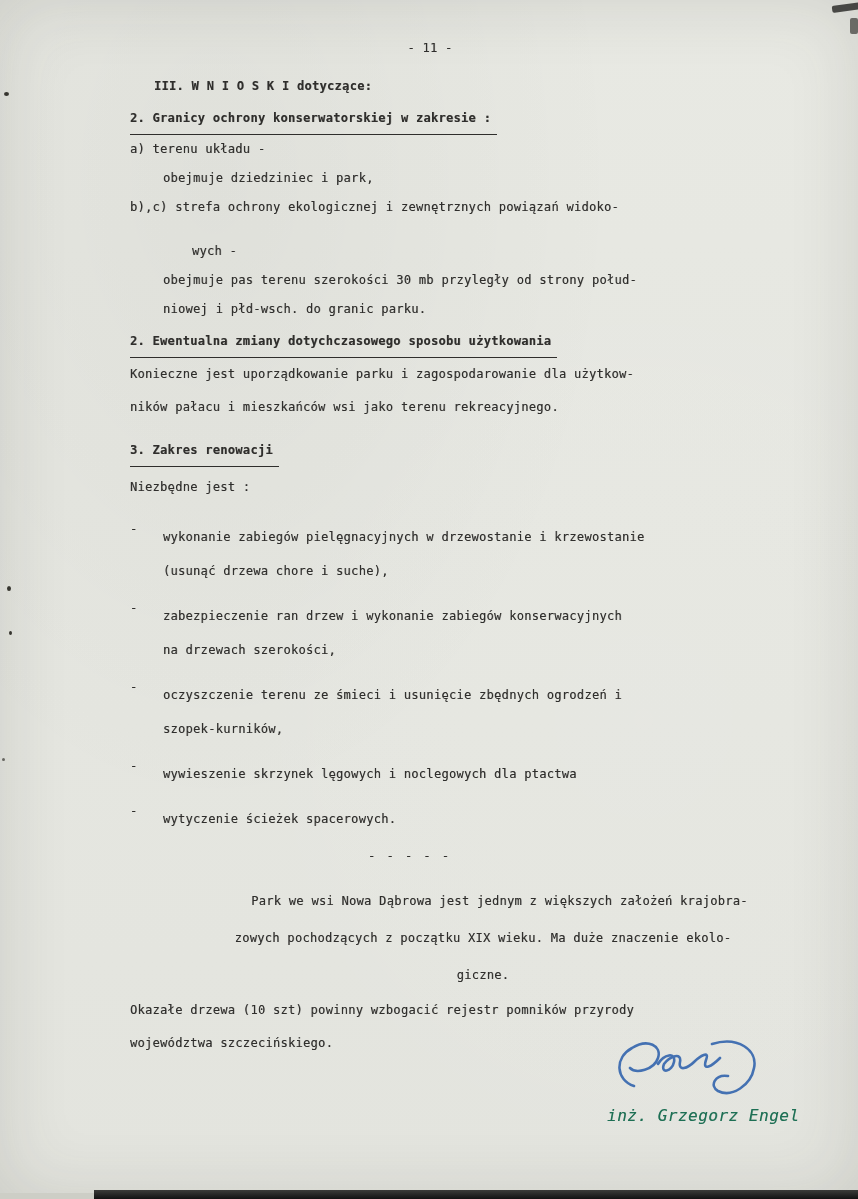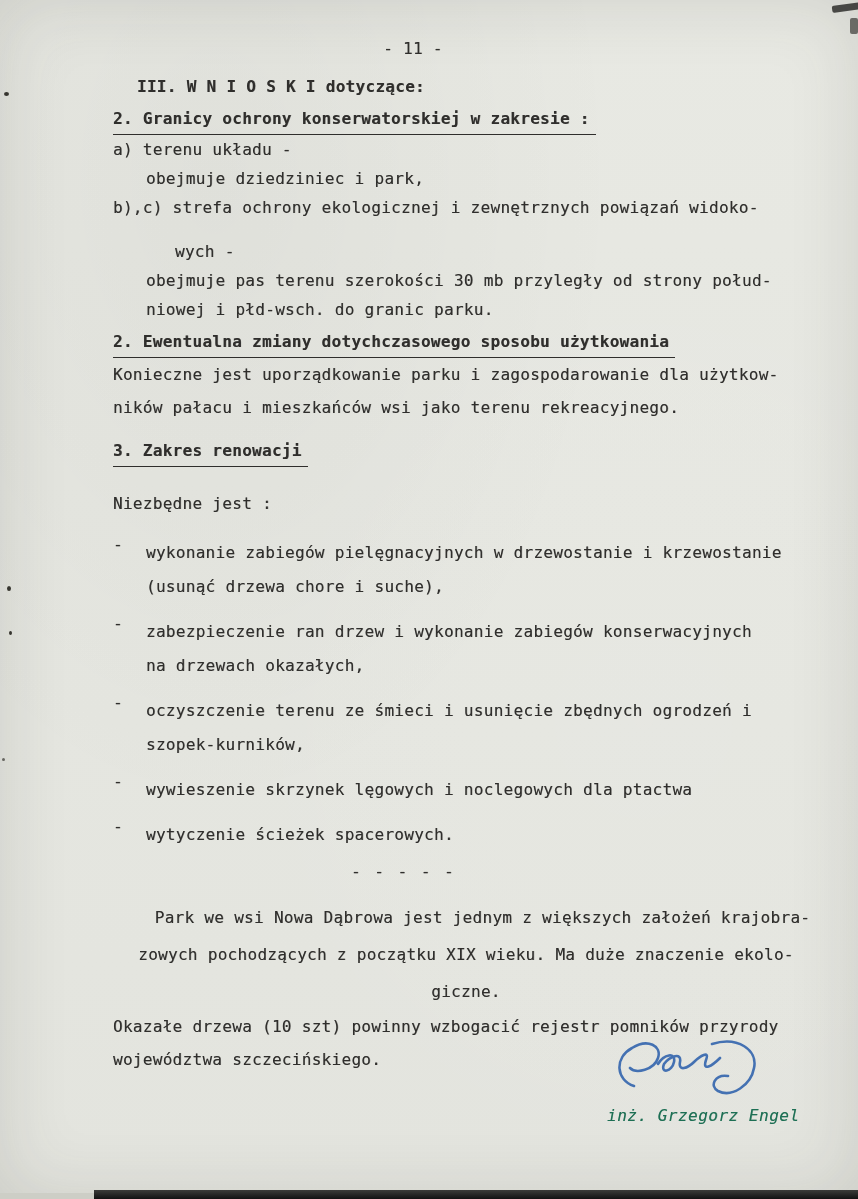--- a/index.html
+++ b/index.html
@@ -11,37 +11,37 @@
   .page{
     position:relative;width:858px;height:1199px;
     background:
       radial-gradient(ellipse at 25% 15%, rgba(0,0,0,0.035), transparent 45%),
       radial-gradient(ellipse at 75% 60%, rgba(255,255,255,0.06), transparent 55%),
       linear-gradient(#e8e9e3,#e3e4de);
     box-shadow: inset 0 0 70px rgba(60,60,52,0.14);
     color:#2f2e2c;
   }
   .content{
-    position:absolute;left:113px;top:34px;width:706px;
-    font-size:16px;letter-spacing:0.3px;
+    position:absolute;left:130px;top:34px;width:706px;
+    font-size:12px;letter-spacing:0.3px;
     text-shadow:0.4px 0 0 rgba(47,46,44,0.45);
   }
   .pagenum{width:600px;text-align:center;line-height:29px;}
   .doc-title{font-weight:bold;line-height:29px;margin-top:9px;margin-left:24px;}
   .sec-head{line-height:29px;margin-top:3px;}
   .sec-head .u{
     display:inline-block;border-bottom:1.5px solid #2f2e2c;
     padding-bottom:1px;font-weight:bold;padding-right:6px;
   }
   .s1 .tl{line-height:29px;}
   .s2 .tl{line-height:33px;}
   .ind1{padding-left:33px;}
   .ind2{padding-left:62px;margin-top:15px;}
   .s3{margin-top:12px;}
-  .s3-intro{line-height:33px;margin-top:20px;}
+  .s3-intro{line-height:33px;margin-top:4px;}
   .bullets{margin-top:8px;}
   .bullet{display:flex;line-height:34px;margin-bottom:3px;}
   .bullet .marker{flex:0 0 33px;}
   .bullet .btext{flex:1;margin-top:8px;}
   .bullet .bl{display:block;}
   .separator{line-height:34px;padding-left:238px;letter-spacing:2px;margin-top:0px;}
   .closing1{margin-top:10px;}
   .closing1 .tl{line-height:37px;text-align:center;}
   .closing1 .tl:first-child{text-indent:33px;}
   .closing2 .tl{line-height:33px;}
@@ -117,21 +117,21 @@
           <span class="marker">-</span>
           <span class="btext">
             <span class="bl">wykonanie zabiegów pielęgnacyjnych w drzewostanie i krzewostanie</span>
             <span class="bl">(usunąć drzewa chore i suche),</span>
           </span>
         </div>
         <div class="bullet">
           <span class="marker">-</span>
           <span class="btext">
             <span class="bl">zabezpieczenie ran drzew i wykonanie zabiegów konserwacyjnych</span>
-            <span class="bl">na drzewach okazałych,</span>
+            <span class="bl">na drzewach szerokości,</span>
           </span>
         </div>
         <div class="bullet">
           <span class="marker">-</span>
           <span class="btext">
             <span class="bl">oczyszczenie terenu ze śmieci i usunięcie zbędnych ogrodzeń i</span>
             <span class="bl">szopek-kurników,</span>
           </span>
         </div>
         <div class="bullet">

